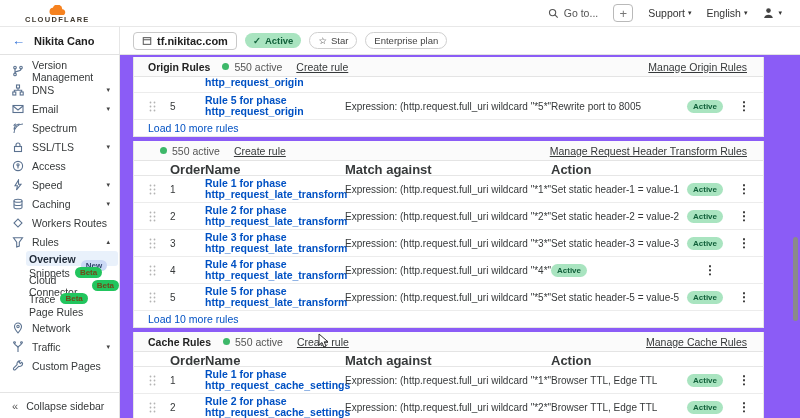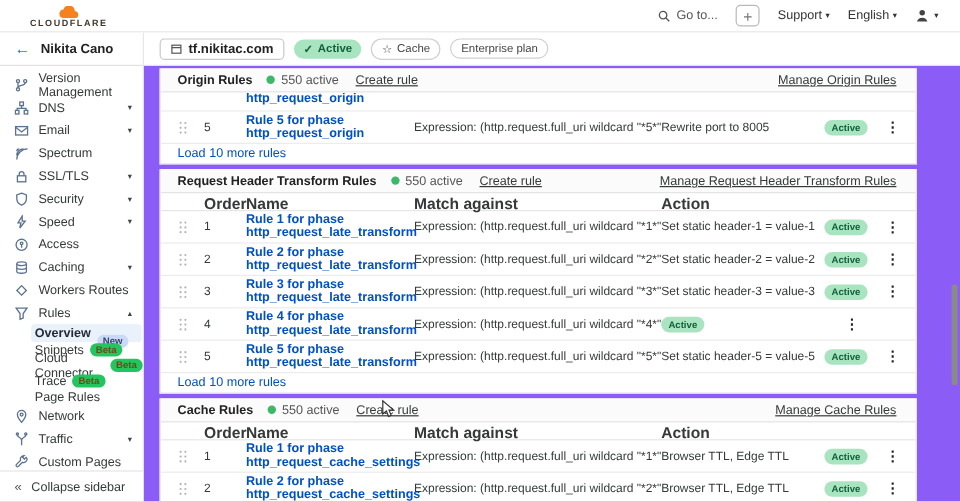--- a/index.html
+++ b/index.html
@@ -156,21 +156,21 @@
           <line x1="1.5" y1="4.5" x2="10.5" y2="4.5" stroke="#555" stroke-width="1.2"></line>
         </svg>
         <span>tf.nikitac.com</span>
       </div>
       <div class="pill green">
         <span>✓</span>
         <span>Active</span>
       </div>
       <div class="pill outline">
         <span>☆</span>
-        <span>Cache</span>
+        <span>Star</span>
       </div>
       <div class="pill outline">
         <span>Enterprise plan</span>
       </div>
     </div>
   </div>
 
   <div class="sidebar">
     <div id="sidebar-nav">
         <div class="nav-item">
@@ -220,44 +220,35 @@
               <rect x="2.5" y="5.5" width="7" height="5"></rect>
               <path d="M4 5.5V4a2 2 0 0 1 4 0v1.5"></path>
             </svg>
           </span>
           <span>SSL/TLS</span>
           <span class="nav-caret">▾</span>
         </div>
         <div class="nav-item">
           <span class="nicon">
             <svg width="12" height="12" viewBox="0 0 12 12" fill="none" stroke="#5b7290" stroke-width="1.1">
-              <path d="M6 1l4 1.5v3c0 2.6-1.7 4.6-4 5.5-2.3-.9-4-2.9-4-5.5v-3z"></path>
-            </svg>
-          </span>
-          <span>Security</span>
-          <span class="nav-caret">▾</span>
-        </div>
-        <div class="nav-item">
-          <span class="nicon">
-            <svg width="12" height="12" viewBox="0 0 12 12" fill="none" stroke="#5b7290" stroke-width="1.1">
-              <path d="M6.5 1L3 6.8h2.4L4.5 11 9 5.2H6.5z"></path>
-            </svg>
-          </span>
-          <span>Speed</span>
-          <span class="nav-caret">▾</span>
-        </div>
-        <div class="nav-item">
-          <span class="nicon">
-            <svg width="12" height="12" viewBox="0 0 12 12" fill="none" stroke="#5b7290" stroke-width="1.1">
               <circle cx="6" cy="6" r="4.6"></circle>
               <circle cx="6" cy="4.8" r="1.1"></circle>
               <path d="M6 6v2.4"></path>
             </svg>
           </span>
           <span>Access</span>
+        </div>
+        <div class="nav-item">
+          <span class="nicon">
+            <svg width="12" height="12" viewBox="0 0 12 12" fill="none" stroke="#5b7290" stroke-width="1.1">
+              <path d="M6.5 1L3 6.8h2.4L4.5 11 9 5.2H6.5z"></path>
+            </svg>
+          </span>
+          <span>Speed</span>
+          <span class="nav-caret">▾</span>
         </div>
         <div class="nav-item">
           <span class="nicon">
             <svg width="12" height="12" viewBox="0 0 12 12" fill="none" stroke="#5b7290" stroke-width="1.1">
               <ellipse cx="6" cy="2.8" rx="4" ry="1.5"></ellipse>
               <path d="M2 2.8v6.4c0 .8 1.8 1.5 4 1.5s4-.7 4-1.5V2.8M2 6c0 .8 1.8 1.5 4 1.5S10 6.8 10 6"></path>
             </svg>
           </span>
           <span>Caching</span>
           <span class="nav-caret">▾</span>
@@ -364,21 +355,20 @@
           <a class="name-cell"><span>Rule 5 for phase</span><br><span>http_request_origin</span></a>
           <div class="match-cell">Expression: (http.request.full_uri wildcard "*5*" or http.reque...</div>
           <div class="action-cell">Rewrite port to 8005</div>
           <span class="status-badge">Active</span>
           <span class="kebab">⋮</span>
         </div>
         <a class="load-more">Load 10 more rules</a>
       </section>
       <section class="card">
         <div class="section-head">
-          <span class="section-title">Request Header Transform Rules</span>
           <span class="green-dot"></span>
           <span class="active-count">550 active</span>
           <a class="create-link">Create rule</a>
           <a class="manage-link">Manage Request Header Transform Rules</a>
         </div>
         <div class="rule-grid col-head">
           <div></div>
           <div>Order</div>
           <div>Name</div>
           <div>Match against</div>

